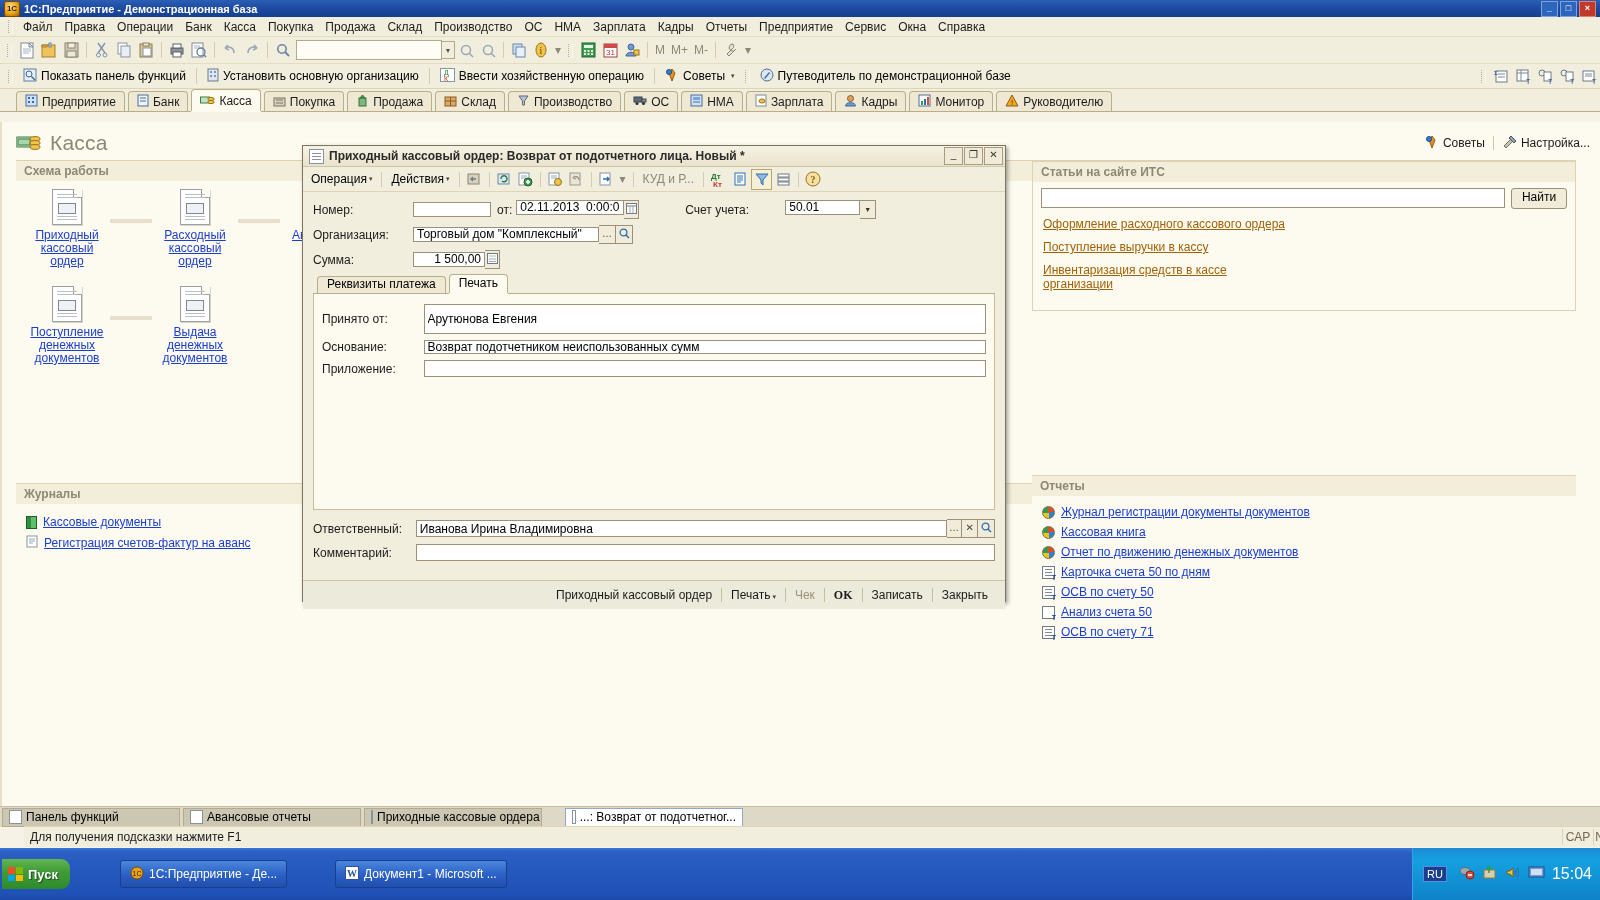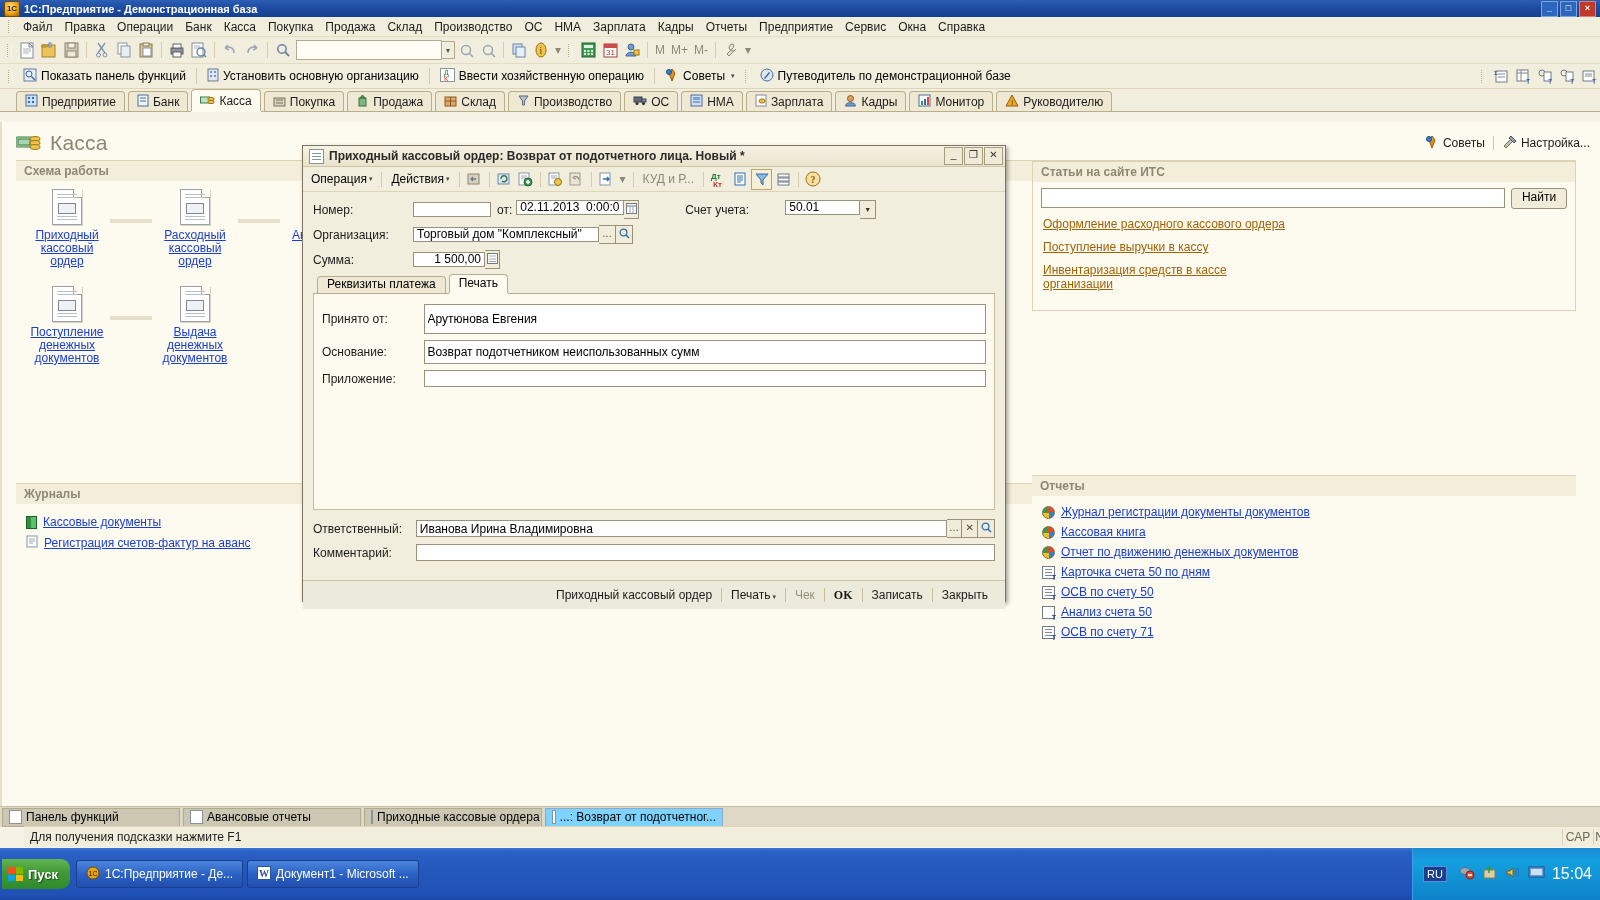--- a/index.html
+++ b/index.html
@@ -155,32 +155,32 @@
   .fbtn{font-size:12px;padding:0 9px;color:#1b1b1b;white-space:nowrap;}
   .fbtn.bold{font-weight:bold;font-family:Liberation Serif, serif;}
   .fbtn.dim{color:#9a927c;}
   .fsep{width:1px;height:14px;background:#c9bd9c;}
 
   
   .winlist{position:absolute;left:0;top:806px;width:1600px;height:20px;background:#ded9c6;
     display:flex;align-items:center;gap:3px;padding:0 2px;border-top:1px solid #c8c0a4;}
   .wl{height:17px;display:flex;align-items:center;gap:4px;padding:0 6px;font-size:12px;
     background:#ccc7b3;border:1px solid #b3ab90;white-space:nowrap;}
-  .wl.active{background:#7dd3fc;border-color:#8fa8cc;}
+  .wl.active{background:#ffffff;border-color:#8fa8cc;margin-left:20px;}
   .wl .wico{width:11px;height:12px;background:#fff;border:1px solid #8793a1;}
 
   .statusbar{position:absolute;left:0;top:826px;width:1600px;height:20px;background:#f2eedd;
     display:flex;align-items:center;border-top:1px solid #ded4b6;margin-left:24px;}
   .sb-text{flex:1;font-size:12px;padding-left:6px;color:#1b1b1b;}
   .sb-cell{width:30px;text-align:center;font-size:12px;color:#6f6851;border-left:1px solid #ddd3b4;
     height:16px;line-height:16px;}
 
   .taskbar{position:absolute;left:0;top:848px;width:1600px;height:52px;
     background:linear-gradient(to bottom,#3a74d6 0%,#2a5fc4 8%,#1f50b5 90%,#1b48a6 100%);
-    display:flex;align-items:center;}
+    display:flex;align-items:center;gap:44px;}
   .start{height:30px;margin:0 6px 0 2px;padding:0 12px 0 6px;display:flex;align-items:center;gap:5px;
     background:linear-gradient(to bottom,#62b552 0%,#3f9a37 45%,#2f8a2a 100%);
     border-radius:0 9px 9px 0;color:#fff;font-weight:bold;font-size:13px;
     text-shadow:1px 1px 1px rgba(0,0,0,.5);}
   .start .flag{width:15px;height:14px;display:grid;grid-template-columns:1fr 1fr;grid-template-rows:1fr 1fr;gap:1px;}
   .start .flag i:nth-child(1){background:#f25022;}
   .start .flag i:nth-child(2){background:#7fba00;}
   .start .flag i:nth-child(3){background:#00a4ef;}
   .start .flag i:nth-child(4){background:#ffb900;}
   .tbtn{height:26px;display:flex;align-items:center;gap:5px;padding:0 9px;margin-right:4px;font-size:12px;
@@ -925,21 +925,21 @@
         <div class="tab2 active">Печать</div>
       </div>
 
       <div class="panel2">
         <div class="row">
           <span class="lbl" style="width:102px">Принято от:</span>
           <input class="inp" style="width: 565px; height: 30px;" value="Арутюнова Евгения">
         </div>
         <div class="row">
           <span class="lbl" style="width:102px">Основание:</span>
-          <input class="inp" style="width: 565px; height: 24px;" value="Возврат подотчетником неиспользованных сумм">
+          <input class="inp" style="width: 565px; height: 14px;" value="Возврат подотчетником неиспользованных сумм">
         </div>
         <div class="row">
           <span class="lbl" style="width:102px">Приложение:</span>
           <input class="inp" style="width: 565px; height: 17px;" value="">
         </div>
       </div>
 
       <div class="row" style="margin-top:9px">
         <span class="lbl" style="width:104px">Ответственный:</span>
         <input class="inp" style="width: 537px; height: 17px;" value="Иванова Ирина Владимировна">

